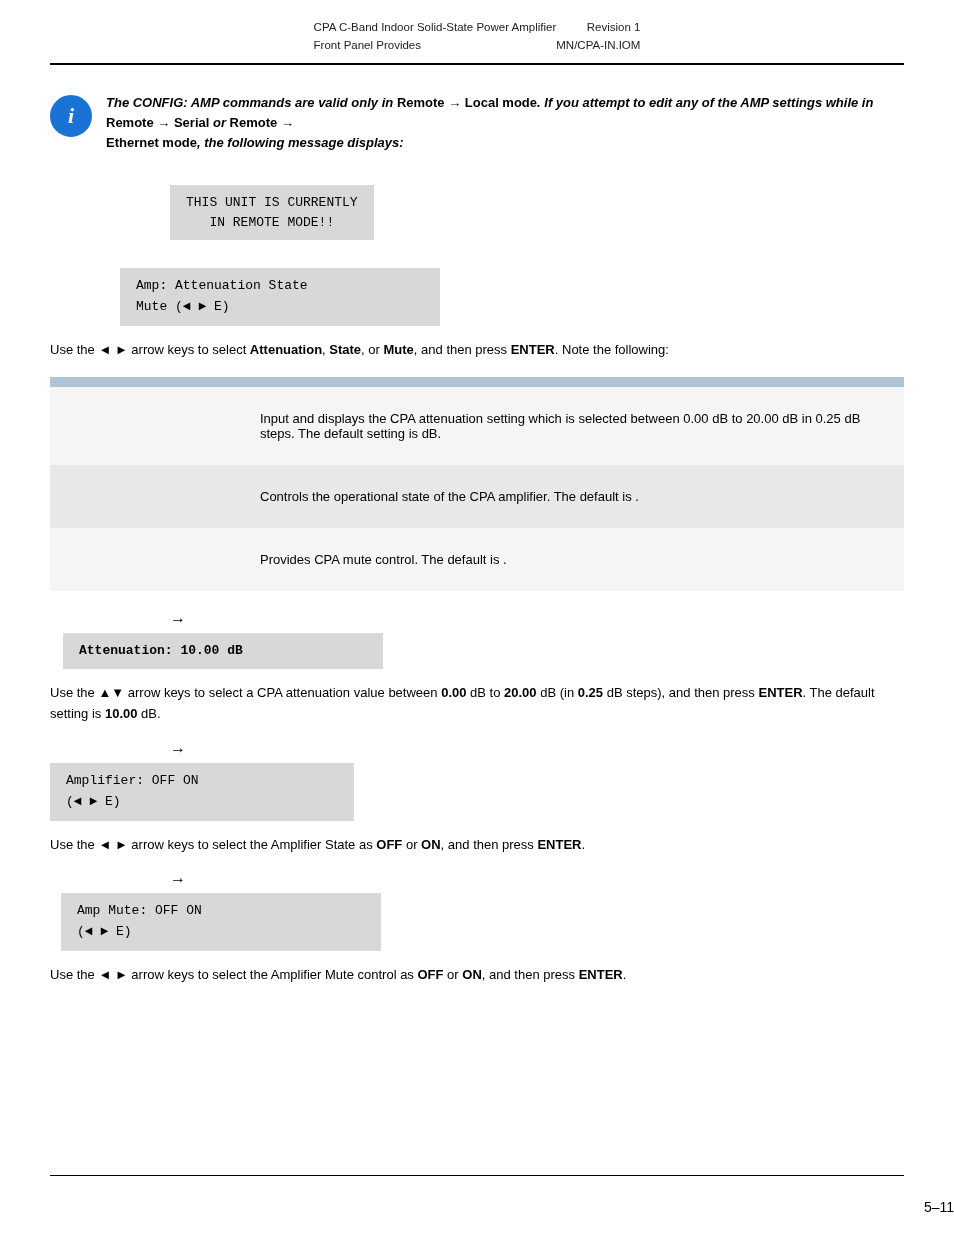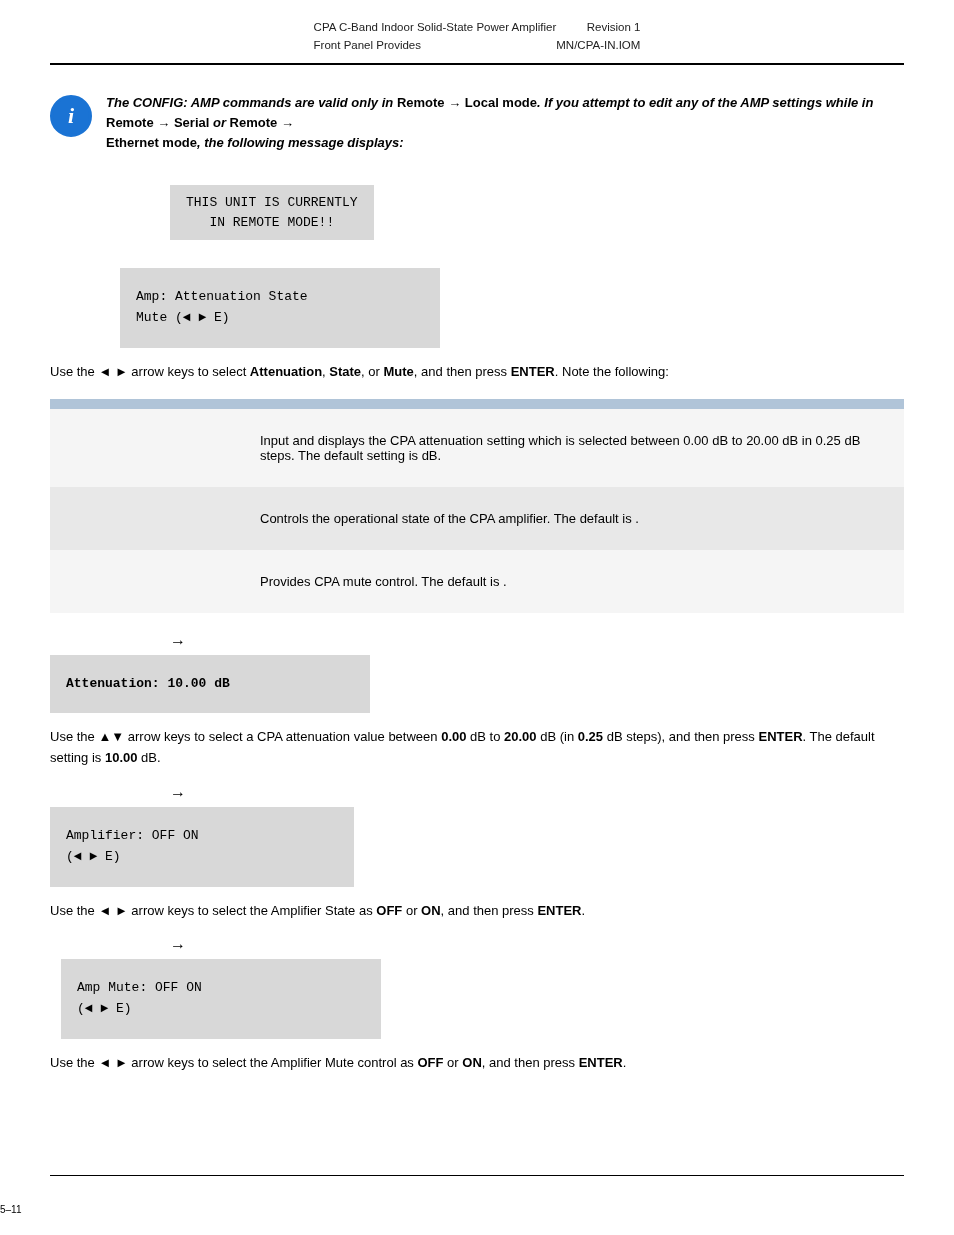--- a/index.html
+++ b/index.html
@@ -93,21 +93,21 @@
       display: inline-block;
       margin: 10px 0 10px 120px;
       text-align: center;
       line-height: 1.5;
     }
 
     .code-box-wide {
       background: #d8d8d8;
       font-family: 'Courier New', monospace;
       font-size: 13px;
-      padding: 19px 16px;
+      padding: 8px 16px;
       display: block;
       margin: 6px 0;
       line-height: 1.6;
     }
 
     
     .param-table {
       width: 100%;
       border-collapse: collapse;
       margin: 16px 0 18px 0;
@@ -140,22 +140,22 @@
     .para {
       margin: 14px 0;
       line-height: 1.6;
       font-size: 13px;
     }
     .footer {
       position: absolute;
       bottom: 20px;
       left: 0;
       right: 0;
-      text-align: left;
-      font-size: 10px;
+      text-align: right;
+      font-size: 14px;
     }
 
     .section-arrow {
       margin: 12px 0 4px 120px;
       font-size: 16px;
       font-weight: bold;
     }
   </style>
 </head>
 <body>
@@ -223,21 +223,21 @@
         </tr>
         <tr>
           <td></td>
           <td>Provides CPA mute control. The default is     .</td>
         </tr>
       </tbody>
     </table>
 
     
     <div class="section-arrow">→</div>
-    <div class="code-box-wide" style="margin-left:0; width:320px; font-weight:bold;">
+    <div class="code-box-wide" style="margin-left:13px; width:320px; font-weight:bold;">
       <span>Attenuation: 10.00 dB</span>
     </div>
     <p class="para">
       Use the ▲▼ arrow keys to select a CPA attenuation value between <strong>0.00</strong> dB to <strong>20.00</strong> dB (in <strong>0.25</strong> dB steps), and then press <strong>ENTER</strong>. The default setting is <strong>10.00</strong> dB.
     </p>
 
     
     <div class="section-arrow">→</div>
     <div class="code-box-wide" style="margin-left:0; width:304px;">
       <div>Amplifier: OFF  ON</div>

